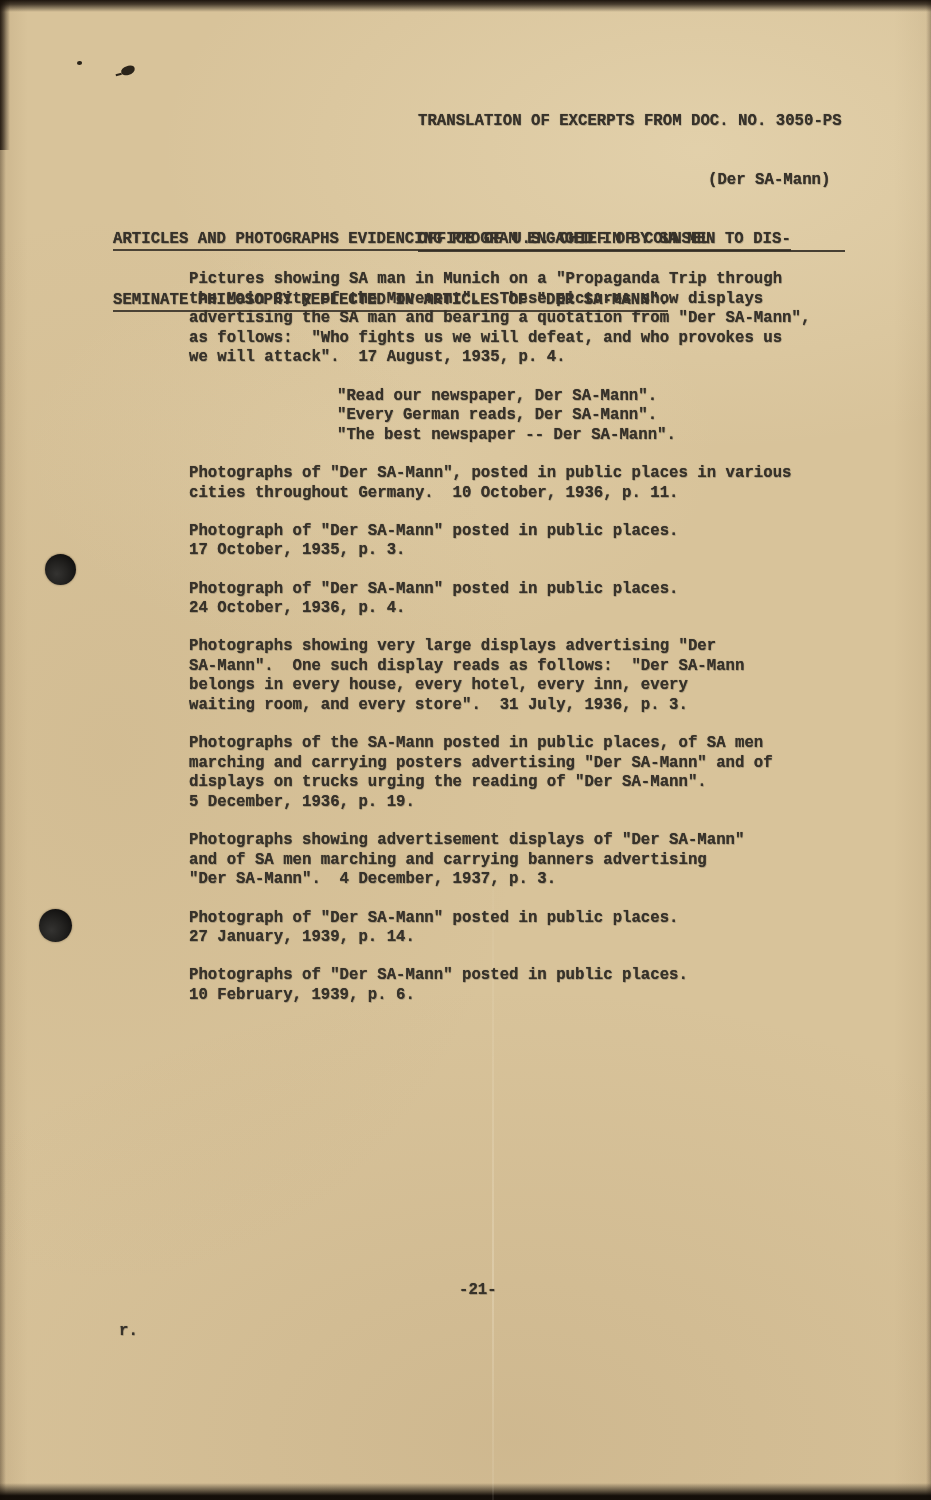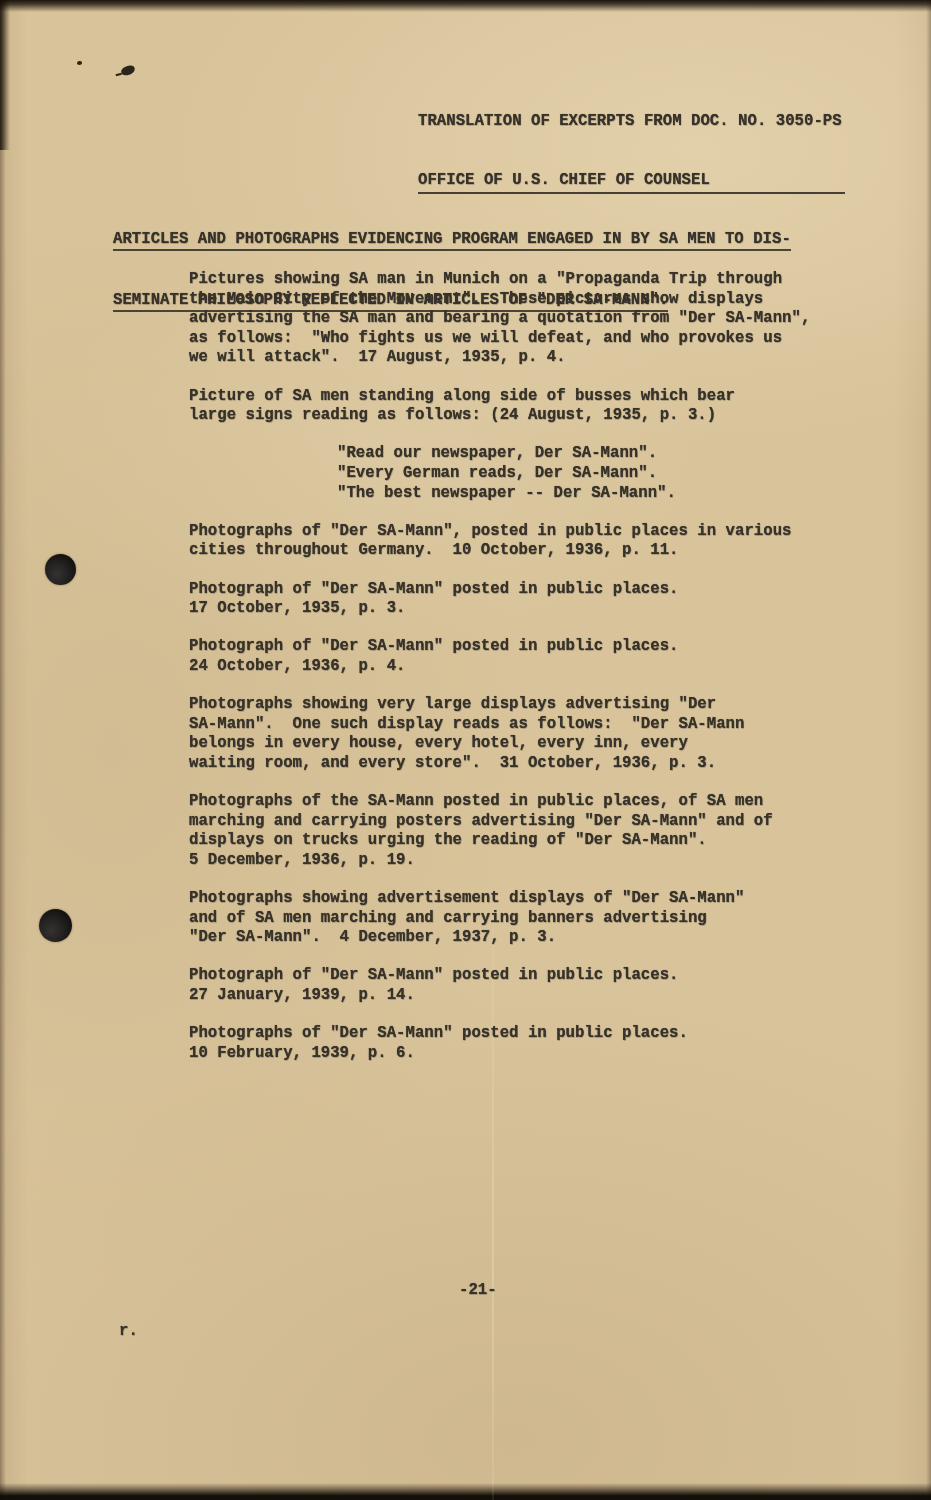--- a/index.html
+++ b/index.html
@@ -70,49 +70,48 @@
   <div class="edge-bottom"></div>
   <div class="crease"></div>
 
   <div class="hole hole-1"></div>
   <div class="hole hole-2"></div>
   <div class="speck speck-1"></div>
   <div class="speck speck-2"></div>
 
   <header class="doc-header">
     <div class="h-line1">TRANSLATION OF EXCERPTS FROM DOC. NO. 3050-PS</div>
+    <div class="h-line2">(Der SA-Mann)</div>
     <div class="h-line3"><span>OFFICE OF U.S. CHIEF OF COUNSEL</span></div>
   </header>
 
   <section class="doc-title">
     <div><span>ARTICLES AND PHOTOGRAPHS EVIDENCING PROGRAM ENGAGED IN BY SA MEN TO DIS-</span></div>
     <div><span>SEMINATE PHILOSOPHY REFLECTED IN ARTICLES OF "DER SA-MANN".</span></div>
   </section>
 
   <main class="doc-body">
     <p class="para">Pictures showing SA man in Munich on a "Propaganda Trip through
 the Main City of the Movement".  These pictures show displays
 advertising the SA man and bearing a quotation from "Der SA-Mann",
 as follows:  "Who fights us we will defeat, and who provokes us
 we will attack".  17 August, 1935, p. 4.</p>
-    <p class="para">Picture of SA men standing along side of busses which bear
-large signs reading as follows: (24 August, 1935, p. 3.)</p>
     <p class="para quote">"Read our newspaper, Der SA-Mann".
 "Every German reads, Der SA-Mann".
 "The best newspaper -- Der SA-Mann".</p>
     <p class="para">Photographs of "Der SA-Mann", posted in public places in various
 cities throughout Germany.  10 October, 1936, p. 11.</p>
     <p class="para">Photograph of "Der SA-Mann" posted in public places.
 17 October, 1935, p. 3.</p>
     <p class="para">Photograph of "Der SA-Mann" posted in public places.
 24 October, 1936, p. 4.</p>
     <p class="para">Photographs showing very large displays advertising "Der
 SA-Mann".  One such display reads as follows:  "Der SA-Mann
 belongs in every house, every hotel, every inn, every
-waiting room, and every store".  31 October, 1936, p. 3.</p>
+waiting room, and every store".  31 July, 1936, p. 3.</p>
     <p class="para">Photographs of the SA-Mann posted in public places, of SA men
 marching and carrying posters advertising "Der SA-Mann" and of
 displays on trucks urging the reading of "Der SA-Mann".
 5 December, 1936, p. 19.</p>
     <p class="para">Photographs showing advertisement displays of "Der SA-Mann"
 and of SA men marching and carrying banners advertising
 "Der SA-Mann".  4 December, 1937, p. 3.</p>
     <p class="para">Photograph of "Der SA-Mann" posted in public places.
 27 January, 1939, p. 14.</p>
     <p class="para">Photographs of "Der SA-Mann" posted in public places.

